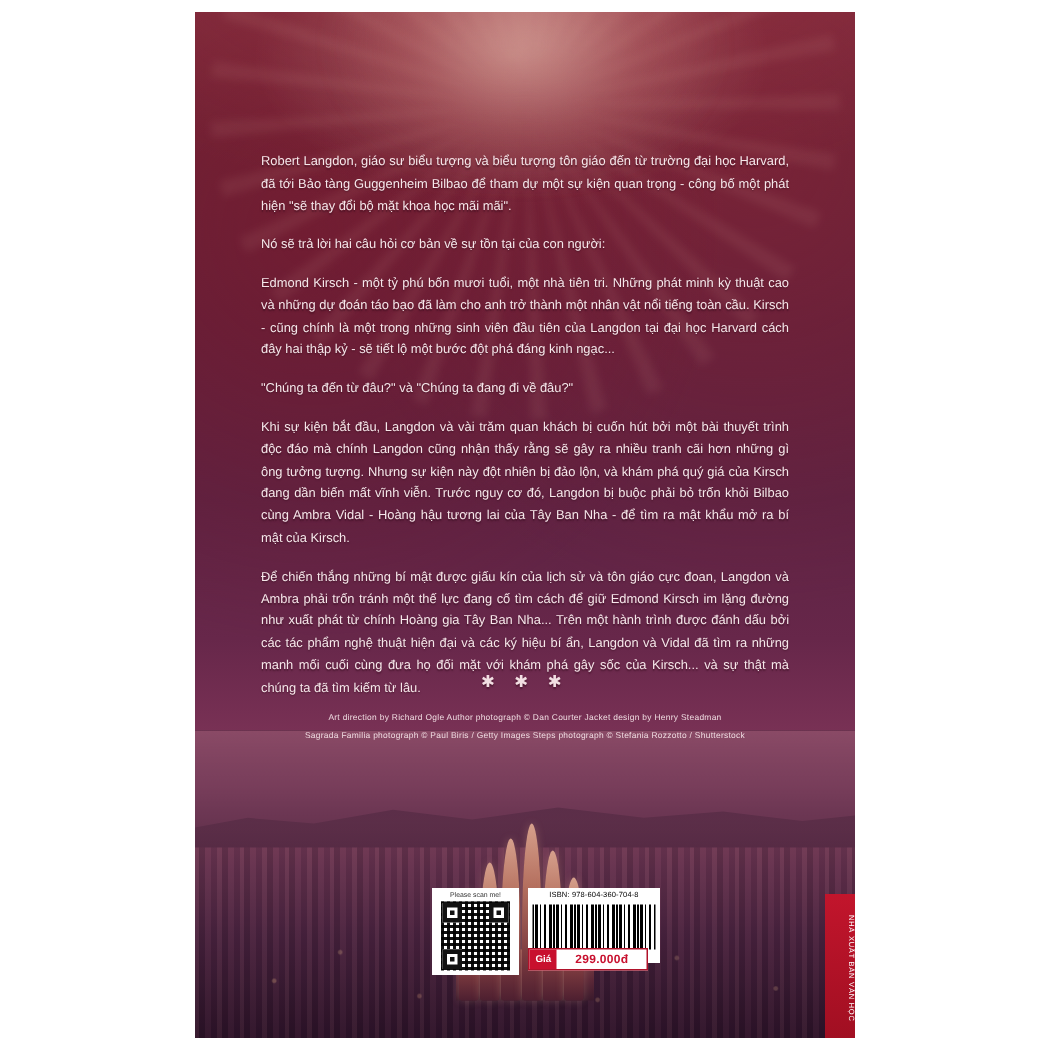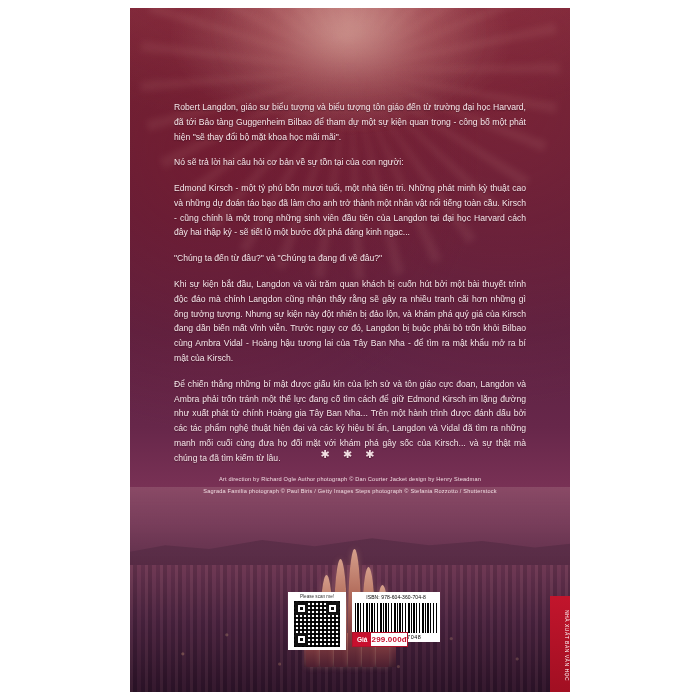--- a/index.html
+++ b/index.html
@@ -300,21 +300,21 @@
     font-size: 6.5px;
     font-weight: bold;
     padding: 0 4px;
     display: flex;
     align-items: center;
   }
   .price-value {
     color: #c8102e;
     font-size: 8px;
     font-weight: bold;
-    padding: 0 0;
+    padding: 0 12px;
     display: flex;
     align-items: center;
     letter-spacing: .2px;
   }
 
   
   .spine {
     position: absolute;
     right: 0;
     top: 588px;

